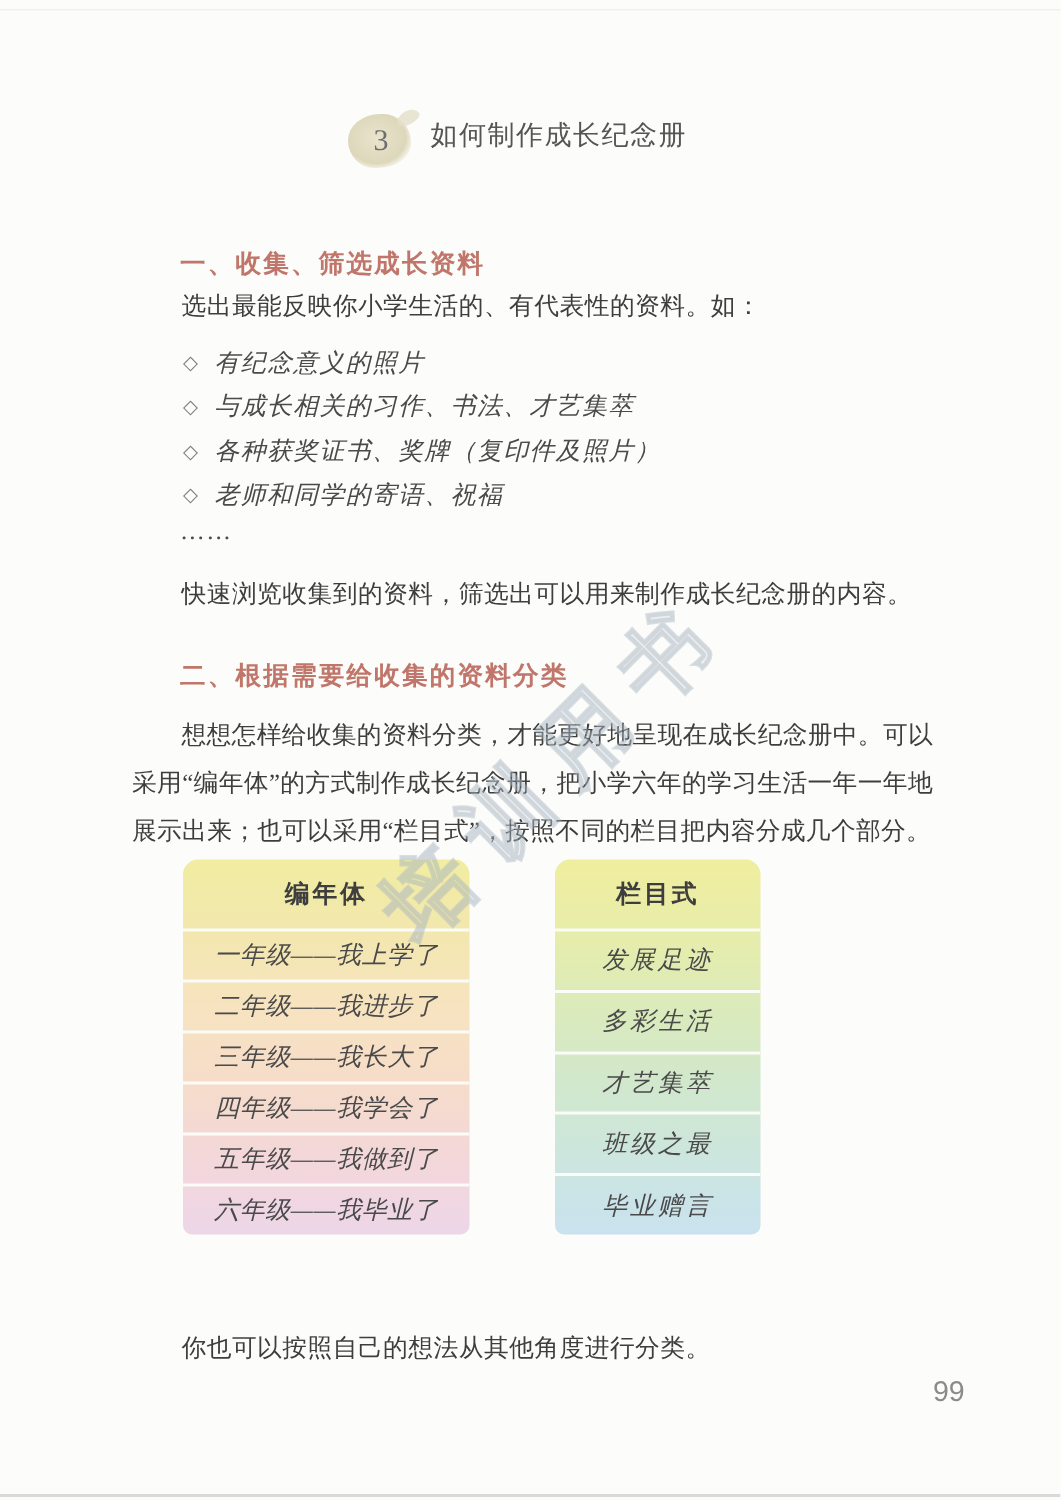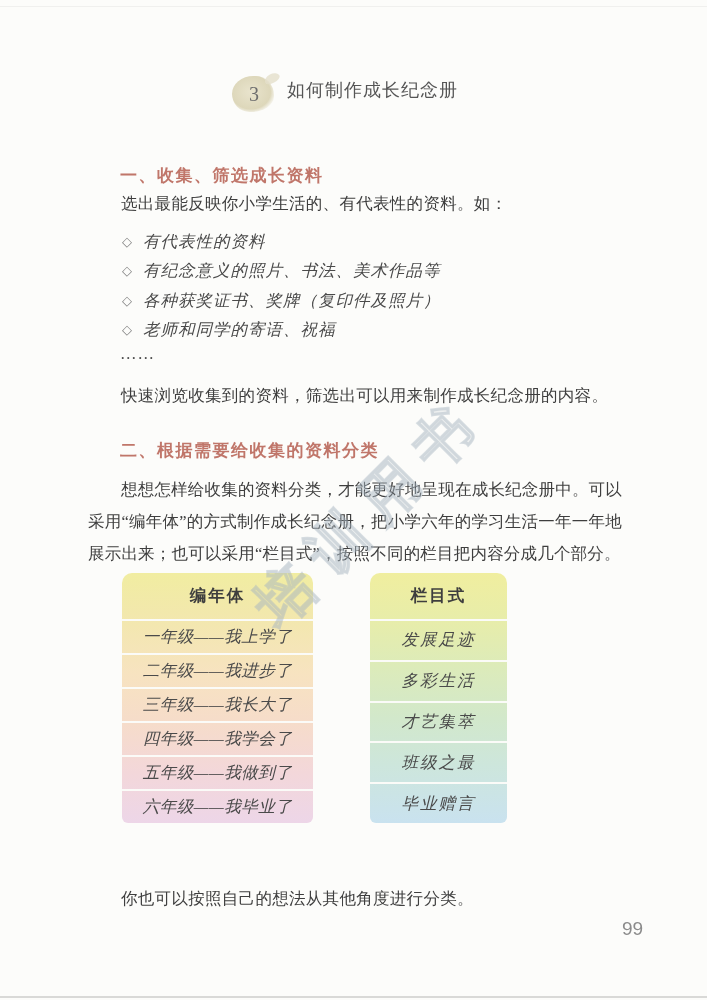--- a/index.html
+++ b/index.html
@@ -104,25 +104,25 @@
   <div class="title-text">如何制作成长纪念册</div>
 </div>
 
 <div class="sec-heading" id="s1-heading">一、收集、筛选成长资料</div>
 
 <div class="para" id="s1-intro">选出最能反映你小学生活的、有代表性的资料。如：</div>
 
 <ul class="bullets">
   <li>
     <span class="diamond">◇</span>
-    <span class="kai">有代表性的资料</span>
+    <span class="kai">有纪念意义的照片</span>
   </li>
   <li>
     <span class="diamond">◇</span>
-    <span class="kai">有纪念意义的照片、书法、美术作品等</span>
+    <span class="kai">与成长相关的习作、书法、才艺集萃</span>
   </li>
   <li>
     <span class="diamond">◇</span>
     <span class="kai">各种获奖证书、奖牌（复印件及照片）</span>
   </li>
   <li>
     <span class="diamond">◇</span>
     <span class="kai">老师和同学的寄语、祝福</span>
   </li>
 </ul>

